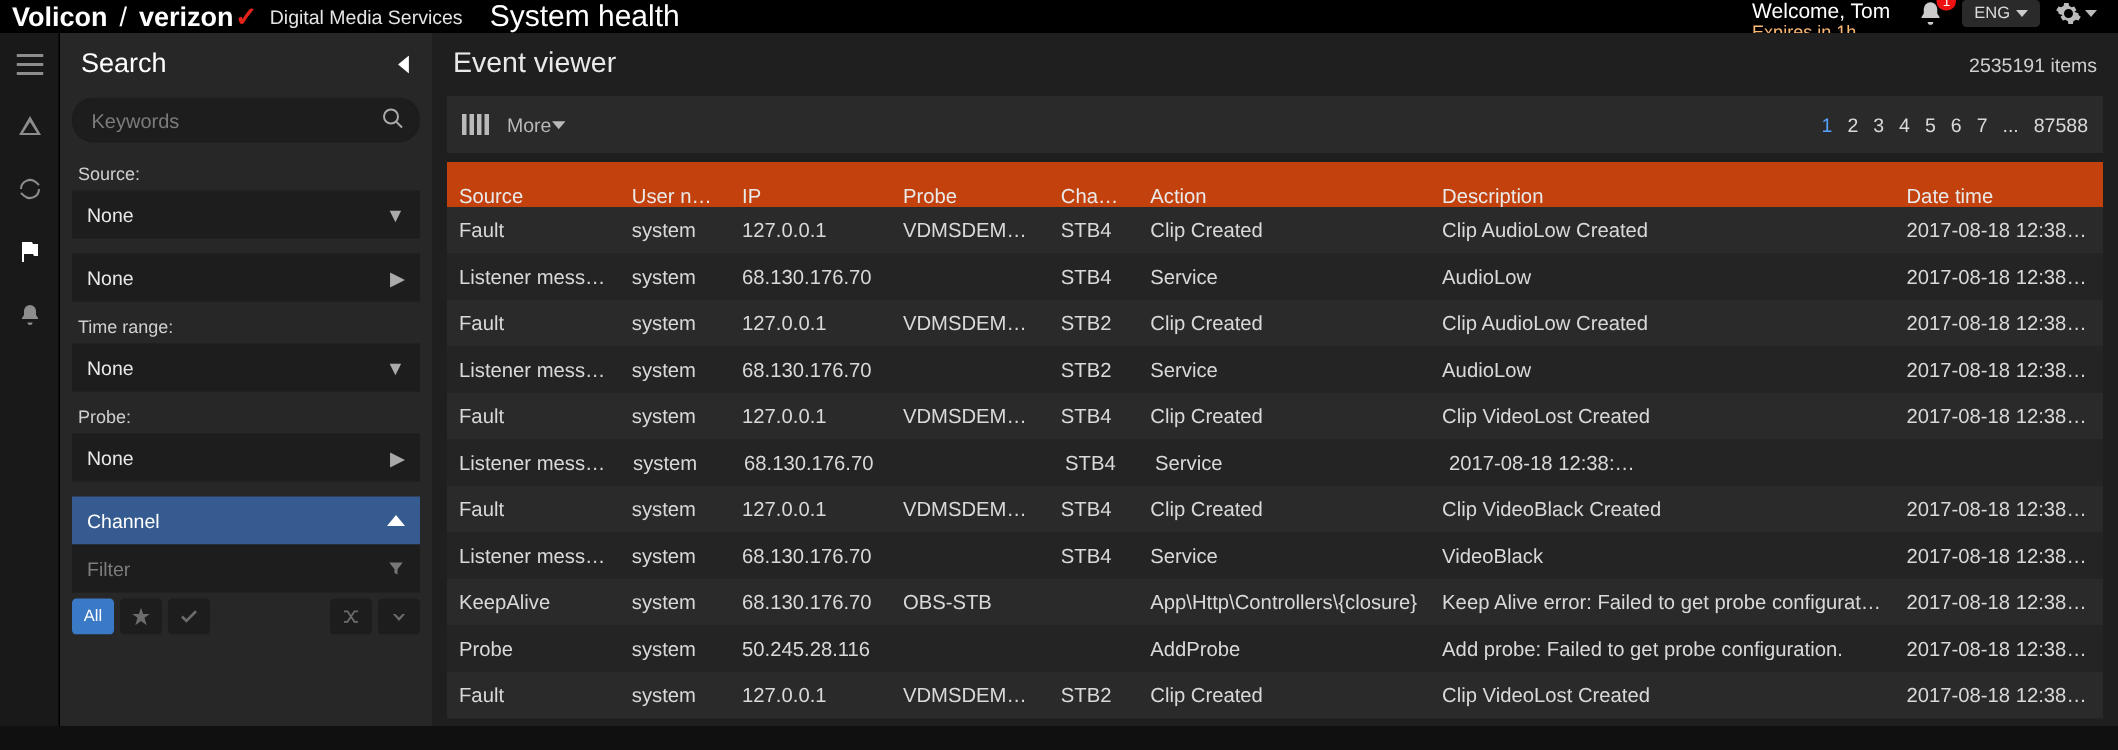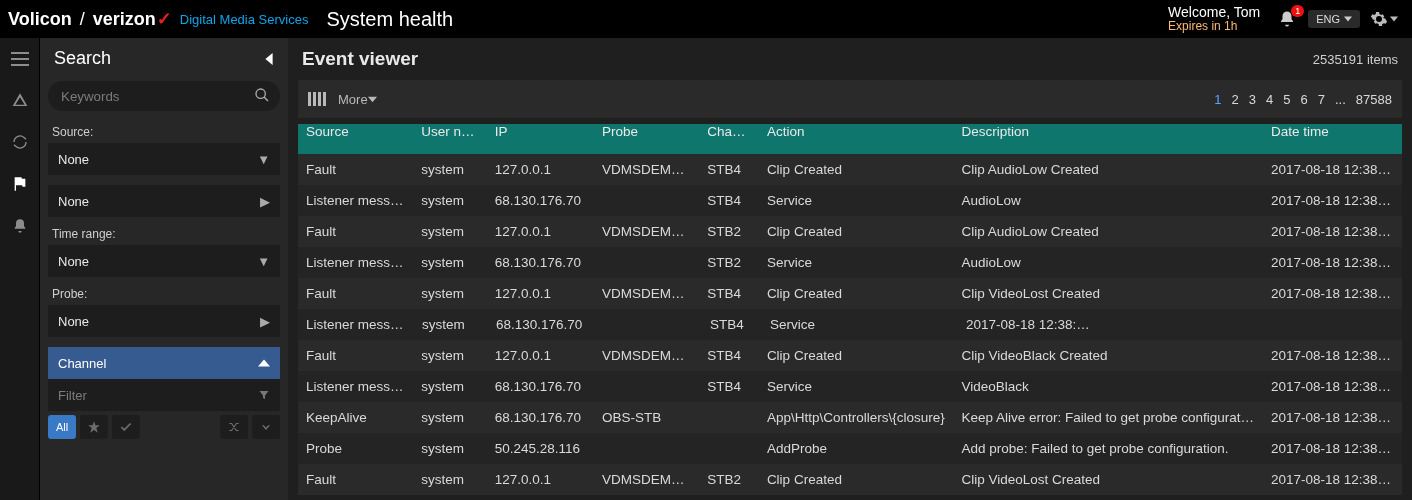--- a/index.html
+++ b/index.html
@@ -1,20 +1,20 @@
 <!DOCTYPE html>
 <html><head>
 <meta charset="utf-8">
 <style>
   html,body{margin:0;padding:0;background:#101010;color:#d8d9dc;font-family:"Segoe UI",Arial,sans-serif;font-size:13px;width:1412px;height:500px;overflow:hidden}
   *{box-sizing:border-box}
-  .header{display:flex;align-items:center;background:#000;height:38px;padding:0 8px;color:#fff}
+  .header{display:flex;align-items:flex-start;background:#000;height:22px;padding:0 8px;color:#fff}
   .brand{display:flex;align-items:center;font-weight:700;font-size:18px;letter-spacing:0}
   .brand .slash{margin:0 8px;color:#fff;font-weight:300}
-  .brand .sub{font-size:13px;font-weight:400;margin-left:8px;color:#0ea5e9}
+  .brand .sub{font-size:13px;font-weight:400;margin-left:8px;color:#e5e5e5}
   .pg-title{font-size:20px;margin-left:18px;color:#fff;font-weight:400}
   .header-spacer{flex:1}
   .welcome{font-size:14px;color:#fff;margin-right:12px;text-align:left;line-height:1.1}
   .welcome .expire{display:block;font-size:12px;color:#fdba74}
   .hicon{margin:0 6px;color:#ccc;position:relative;display:inline-flex;align-items:center}
   .badge{position:absolute;top:-5px;right:-8px;background:#e11;color:#fff;border-radius:8px;font-size:9px;padding:0 4px;line-height:12px}
   .lang{background:#2a2a2a;border-radius:3px;padding:3px 8px;color:#ddd;font-size:11px;display:inline-flex;align-items:center;gap:4px;margin:0 6px}
   .gear{margin-left:4px;color:#bbb}
   .checkmark{color:#e2231a;font-weight:bold;margin-left:1px}
 
@@ -38,30 +38,30 @@
   .fsel .caret{color:#aaa}
   .section-hd{background:#355b90;height:32px;display:flex;align-items:center;justify-content:space-between;padding:0 10px;color:#fff;margin-top:6px}
   .filter-row{background:#1d1d1d;height:32px;display:flex;align-items:center;justify-content:space-between;padding:0 10px;color:#7c7c7c}
   .chips{display:flex;align-items:center;gap:4px;margin-top:4px}
   .chip{background:#1d1d1d;width:28px;height:24px;display:inline-flex;align-items:center;justify-content:center;color:#6c6c6c;border-radius:3px}
   .chip.all{background:#3a79c5;color:#fff;width:28px;font-size:11px}
   .chips .r{margin-left:auto;display:flex;gap:4px}
 
   .main{flex:1;background:#1f1f1f;display:flex;flex-direction:column;min-width:0}
   .mhead{display:flex;align-items:center;justify-content:space-between;padding:10px 14px 10px}
-  .mhead h2{margin:0;font-size:19px;font-weight:700;color:#e9e9e9}
+  .mhead h2{margin:0;font-size:19px;font-weight:400;color:#e9e9e9}
   .items-count{color:#cfcfcf;font-size:13px}
   .toolbar{background:#2a2a2a;height:38px;margin:0 10px;display:flex;align-items:center;padding:0 10px;color:#b9b9b9}
   .toolbar .more{margin-left:12px;display:flex;align-items:center;gap:0;cursor:pointer}
   .pager{margin-left:auto;display:flex;gap:10px;font-size:13px;color:#d9d9d9}
   .pager span{cursor:pointer}
   .pager .cur{color:#57a2ff}
 
   .tbl{margin:6px 10px 0;font-size:13.5px}
-  .thead{display:flex;background:#0f766e;color:#e9e9e9;height:30px;align-items:flex-start;font-weight:400}
+  .thead{display:flex;background:#c2410c;color:#e9e9e9;height:30px;align-items:flex-end;font-weight:400}
   .col{padding:0 8px;overflow:hidden;white-space:nowrap;text-overflow:ellipsis}
   .c-src{width:116px}
   .c-user{width:74px}
   .c-ip{width:108px}
   .c-probe{width:106px}
   .c-chan{width:60px}
   .c-act{width:196px}
   .c-desc{width:312px}
   .c-dt{width:140px;text-align:left}
   .trow{display:flex;align-items:center;height:31px;color:#d9d9db}

